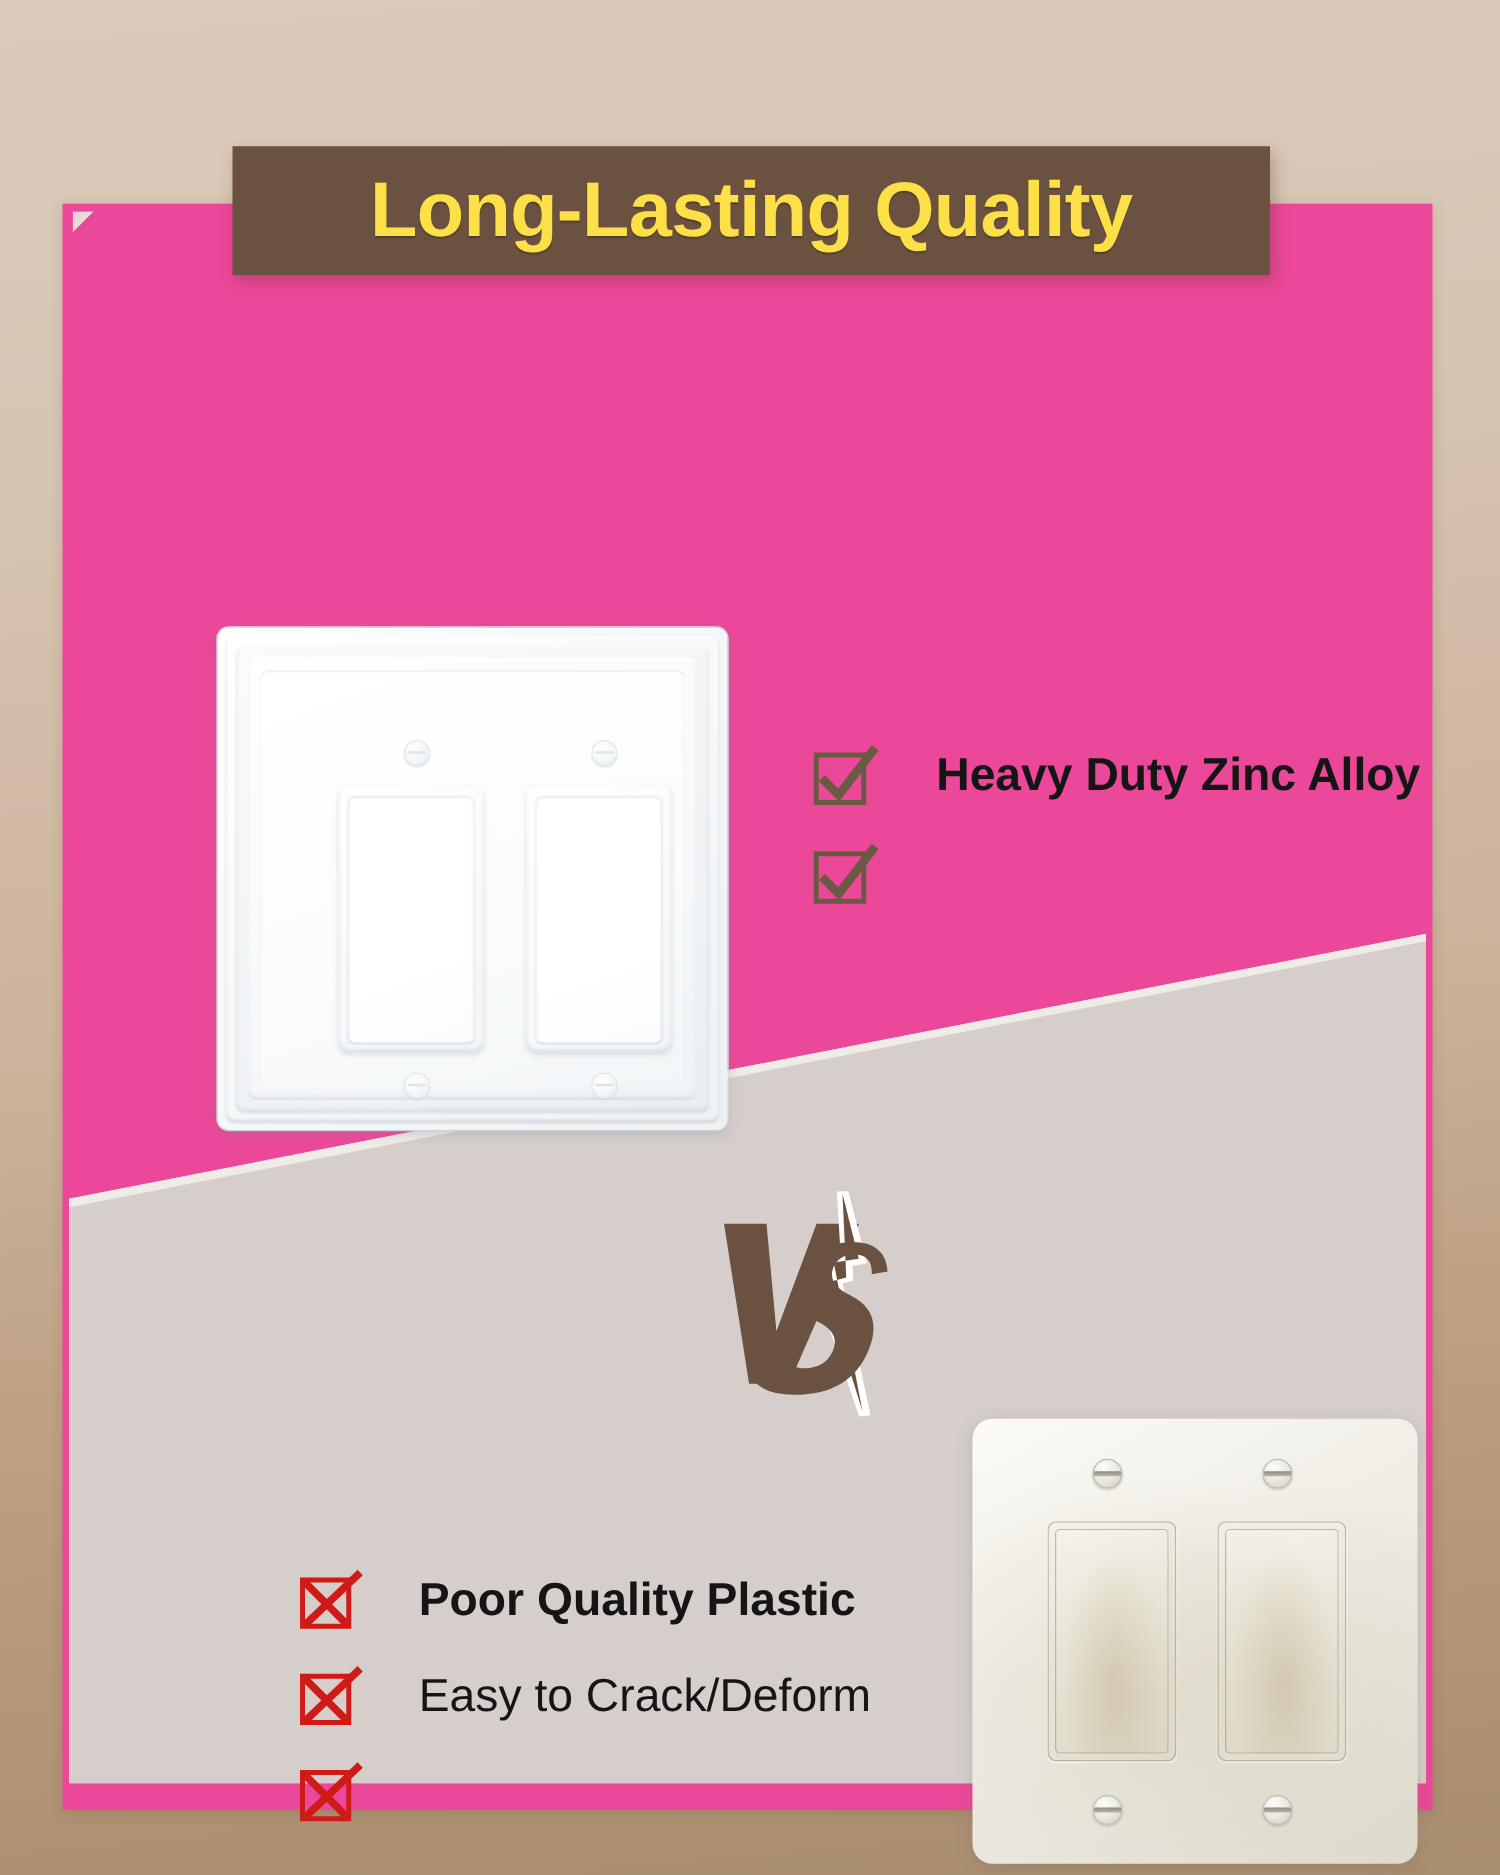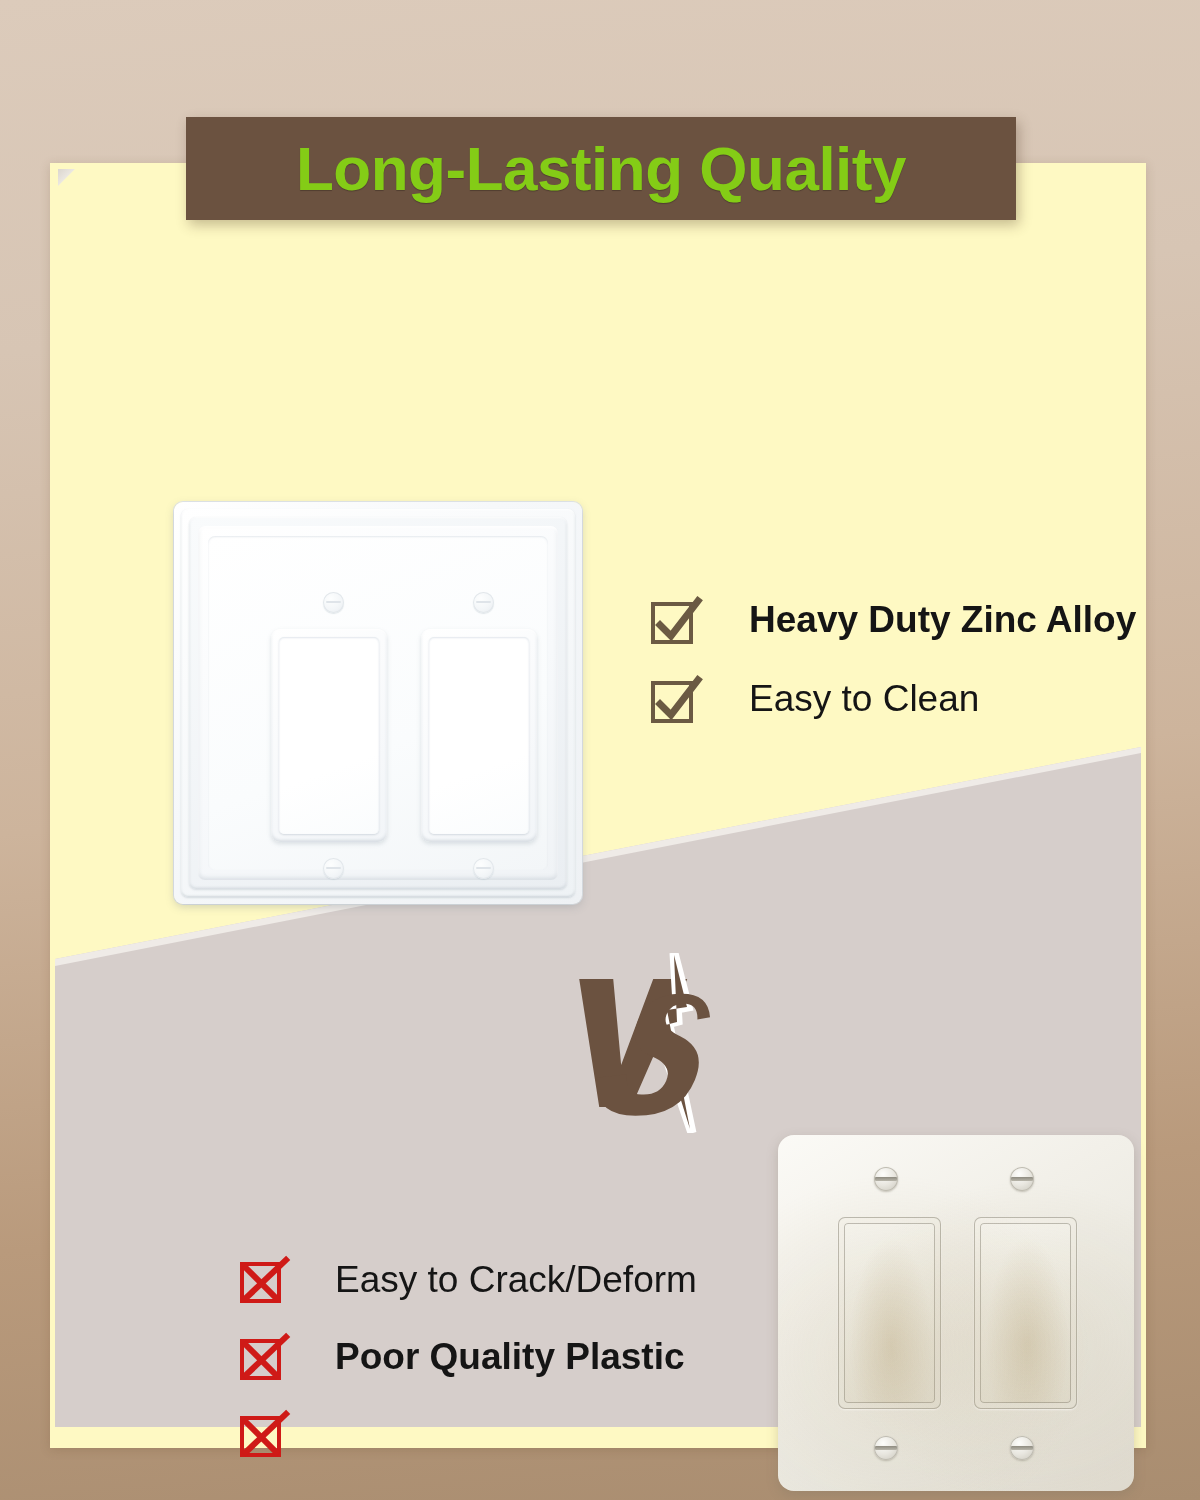--- a/index.html
+++ b/index.html
@@ -10,21 +10,21 @@
     background:linear-gradient(175deg,#dccbbb 0%,#d7c5b4 22%,#cdb49c 52%,#b99a7c 78%,#a98d70 100%);
     overflow:hidden;
     position:relative;
   }
 
   
   #card {
     position:absolute;
     left:50px; top:163px;
     width:1096px; height:1285px;
-    background:#fef9c3;
+    background:#ec4899;
     box-shadow:0 2px 10px rgba(90,60,35,.18);
   }
   
   #fold {
     position:absolute; left:8px; top:6px;
     width:17px; height:17px;
     background:linear-gradient(135deg,#d9d4cf 0%,#e9e5e1 45%,#ffffff 100%);
     clip-path:polygon(0 0,100% 0,0 100%);
     opacity:.95;
   }
@@ -49,21 +49,21 @@
   #banner {
     position:absolute;
     left:186px; top:117px;
     width:830px; height:103px;
     background:#6b5240;
     display:flex; align-items:center; justify-content:center;
     box-shadow:3px 5px 12px rgba(70,45,25,.30);
     z-index:6;
   }
   #banner-title {
-    color:#84cc16;
+    color:#fde047;
     font-size:62px;
     font-weight:bold;
     letter-spacing:-.5px;
     white-space:nowrap;
     text-shadow:0 1px 1px rgba(0,0,0,.25);
   }
 
   
   #pros {
     position:absolute;
@@ -261,46 +261,45 @@
     </div>
 
 
     <div class="row">
       <span class="mark">
         <svg width="48" height="48" viewBox="0 0 48 48">
           <rect x="2" y="8" width="38" height="38" fill="none" stroke="#6b5a43" stroke-width="4"></rect>
           <path d="M9 29 L20 40 L47 5" fill="none" stroke="#6b5a43" stroke-width="7" stroke-linecap="square"></path>
         </svg>
       </span>
-      <span class="txt">Easy to Clean</span>
     </div>
   </div>
 
   <div id="cons">
 
     <div class="row">
       <span class="mark">
         <svg width="48" height="48" viewBox="0 0 48 48">
           <rect x="2" y="8" width="37" height="37" fill="none" stroke="#cf1a17" stroke-width="4"></rect>
           <path d="M6 12 L36 42" stroke="#cf1a17" stroke-width="6" stroke-linecap="square"></path>
           <path d="M6 42 L46 4" stroke="#cf1a17" stroke-width="6" stroke-linecap="square"></path>
         </svg>
       </span>
-      <span class="txt">Easy to Crack/Deform</span>
+      <span class="txt bold">Poor Quality Plastic</span>
     </div>
 
     <div class="row">
       <span class="mark">
         <svg width="48" height="48" viewBox="0 0 48 48">
           <rect x="2" y="8" width="37" height="37" fill="none" stroke="#cf1a17" stroke-width="4"></rect>
           <path d="M6 12 L36 42" stroke="#cf1a17" stroke-width="6" stroke-linecap="square"></path>
           <path d="M6 42 L46 4" stroke="#cf1a17" stroke-width="6" stroke-linecap="square"></path>
         </svg>
       </span>
-      <span class="txt bold">Poor Quality Plastic</span>
+      <span class="txt">Easy to Crack/Deform</span>
     </div>
 
     <div class="row">
       <span class="mark">
         <svg width="48" height="48" viewBox="0 0 48 48">
           <rect x="2" y="8" width="37" height="37" fill="none" stroke="#cf1a17" stroke-width="4"></rect>
           <path d="M6 12 L36 42" stroke="#cf1a17" stroke-width="6" stroke-linecap="square"></path>
           <path d="M6 42 L46 4" stroke="#cf1a17" stroke-width="6" stroke-linecap="square"></path>
         </svg>
       </span>

